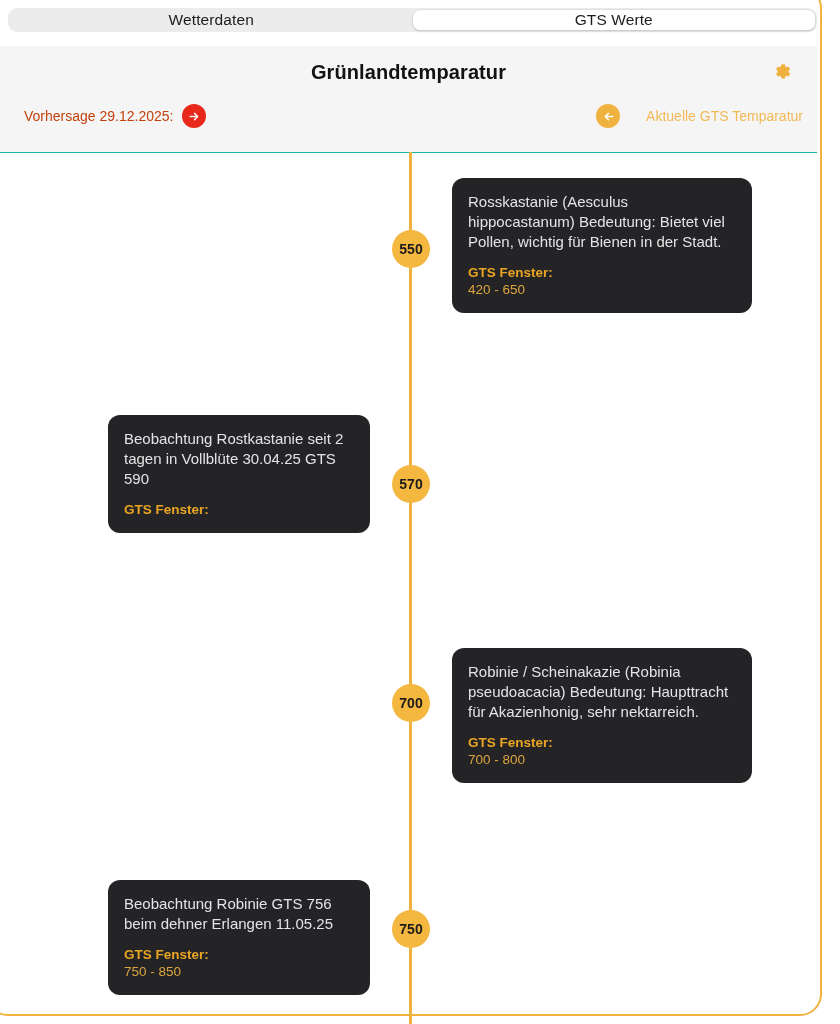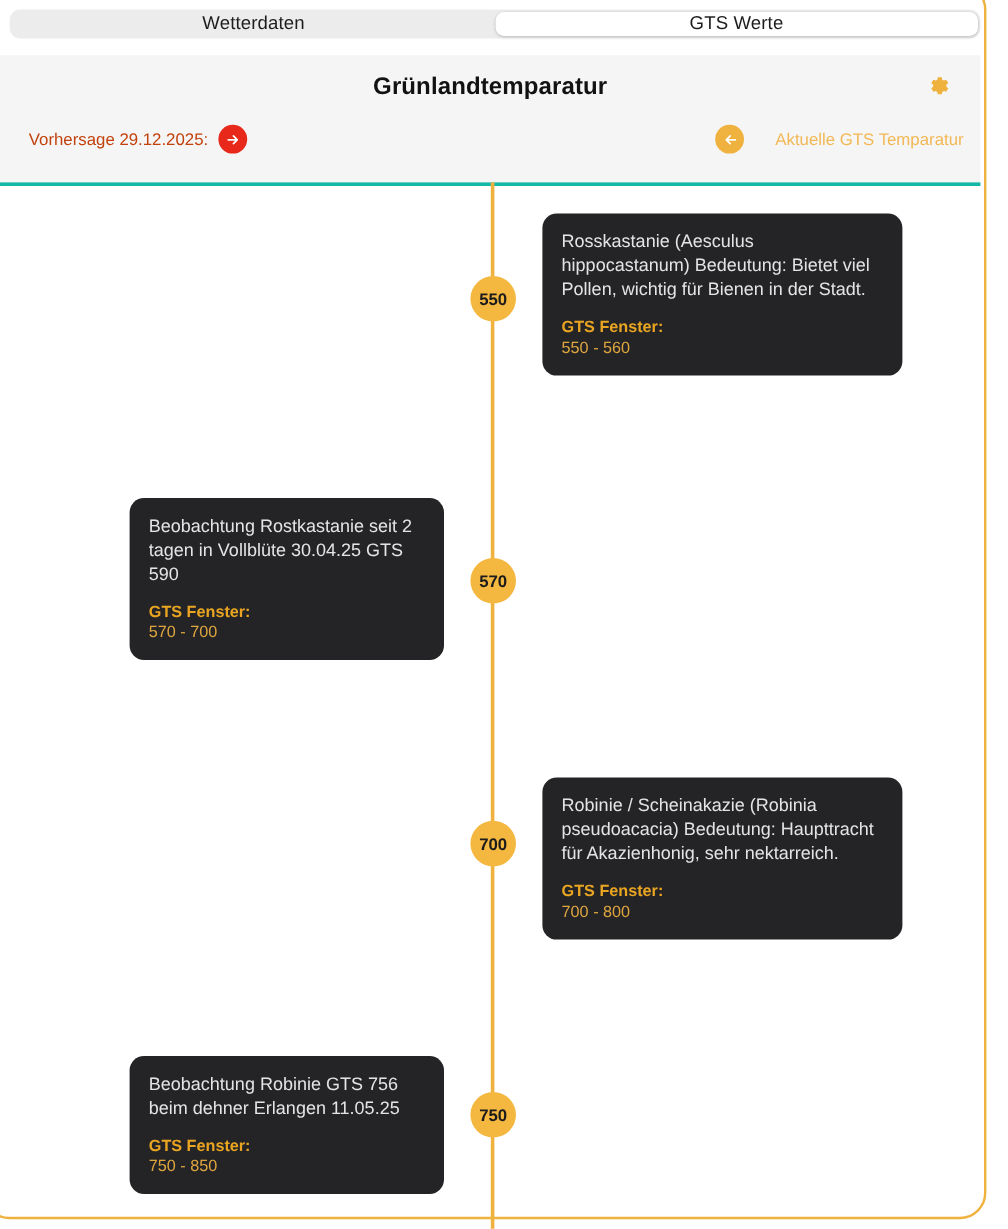--- a/index.html
+++ b/index.html
@@ -60,21 +60,21 @@
   }
 
   
   #header-panel {
     position: absolute;
     left: 0;
     top: 46px;
     width: 817px;
     height: 106px;
     background: #f5f5f5;
-    border-bottom: 3px solid #14b8a6;
+    border-bottom: 1px solid #14b8a6;
   }
   #page-title {
     position: absolute;
     left: 0;
     right: 0;
     top: 15px;
     text-align: center;
     font-size: 20px;
     font-weight: 700;
     color: #121212;
@@ -245,29 +245,28 @@
   </div>
 
 </div>
 
 <div id="timeline">
   <div id="timeline-axis"></div>
   <div id="timeline-items">
       <div class="card right" style="top: 26px;">
         <p class="card-text">Rosskastanie (Aesculus hippocastanum) Bedeutung: Bietet viel Pollen, wichtig für Bienen in der Stadt.</p>
         <div class="card-window-label">GTS Fenster:</div>
-        <div class="card-window-range">550 - 560</div>
+        <div class="card-window-range">420 - 650</div>
       </div>
       <div class="node" style="top: 78px; background: rgb(244, 183, 64);">
         <span>550</span>
       </div>
       <div class="card left" style="top: 263px;">
         <p class="card-text">Beobachtung Rostkastanie seit 2 tagen in Vollblüte 30.04.25 GTS 590</p>
         <div class="card-window-label">GTS Fenster:</div>
-        <div class="card-window-range">570 - 700</div>
       </div>
       <div class="node" style="top: 313px; background: rgb(244, 183, 64);">
         <span>570</span>
       </div>
       <div class="card right" style="top: 496px;">
         <p class="card-text">Robinie / Scheinakazie (Robinia pseudoacacia) Bedeutung: Haupttracht für Akazienhonig, sehr nektarreich.</p>
         <div class="card-window-label">GTS Fenster:</div>
         <div class="card-window-range">700 - 800</div>
       </div>
       <div class="node" style="top: 532px; background: rgb(244, 183, 64); text-align: right;">

